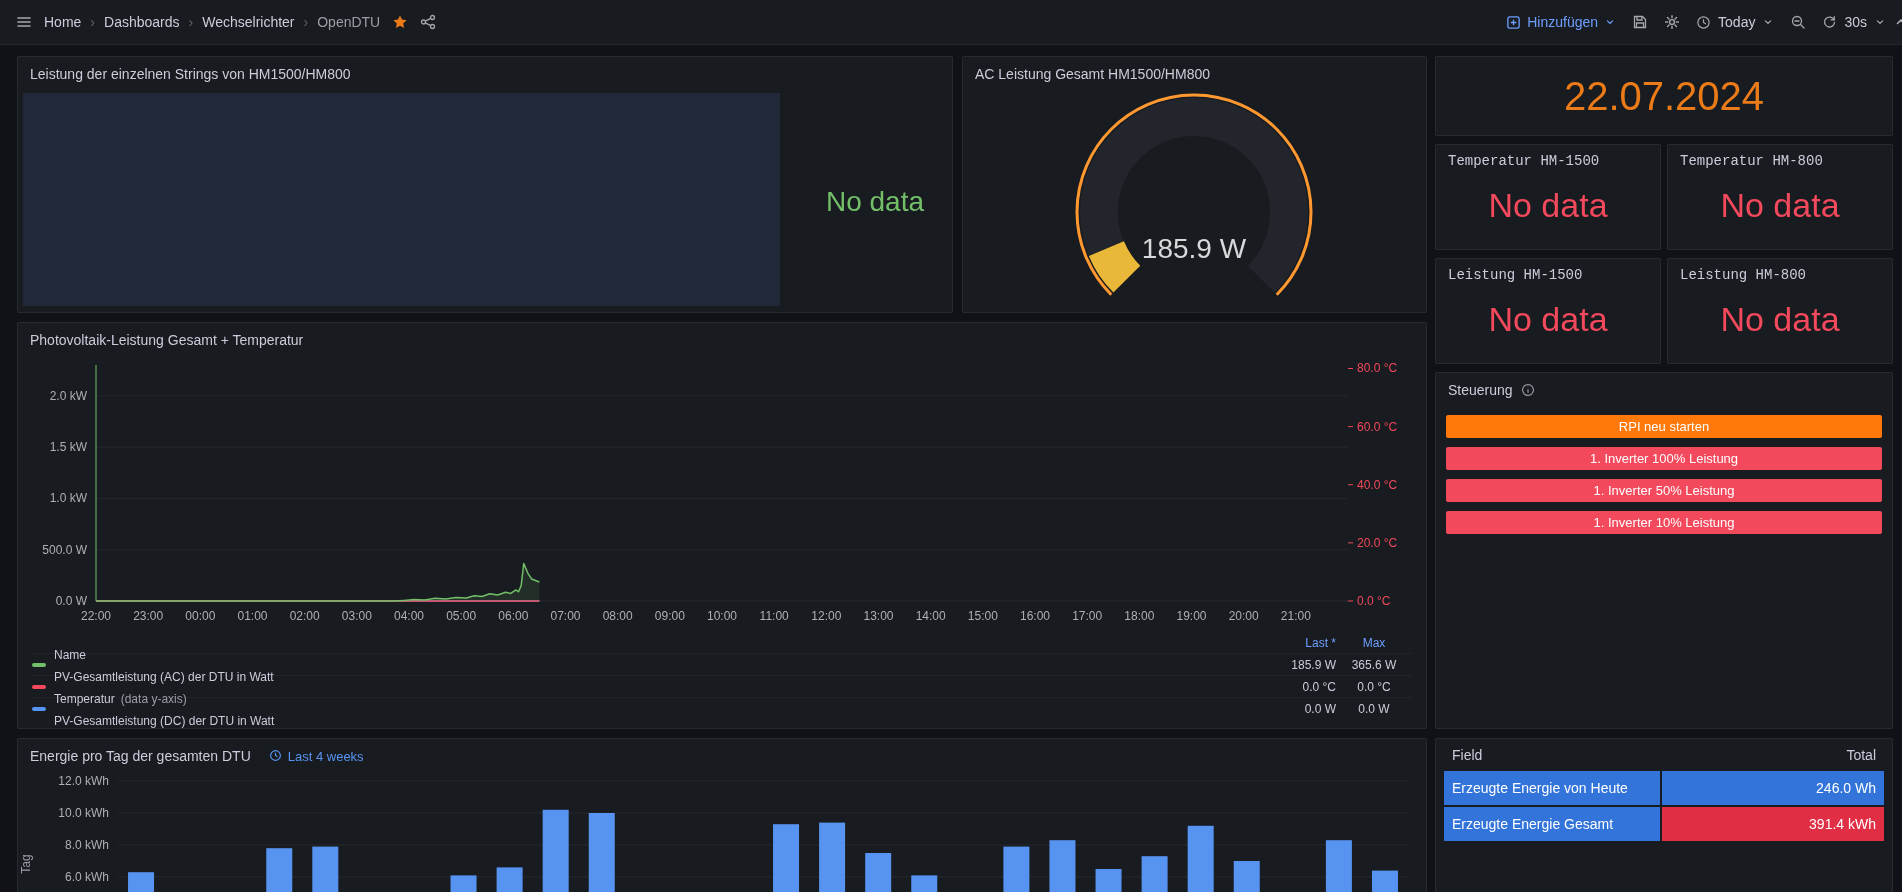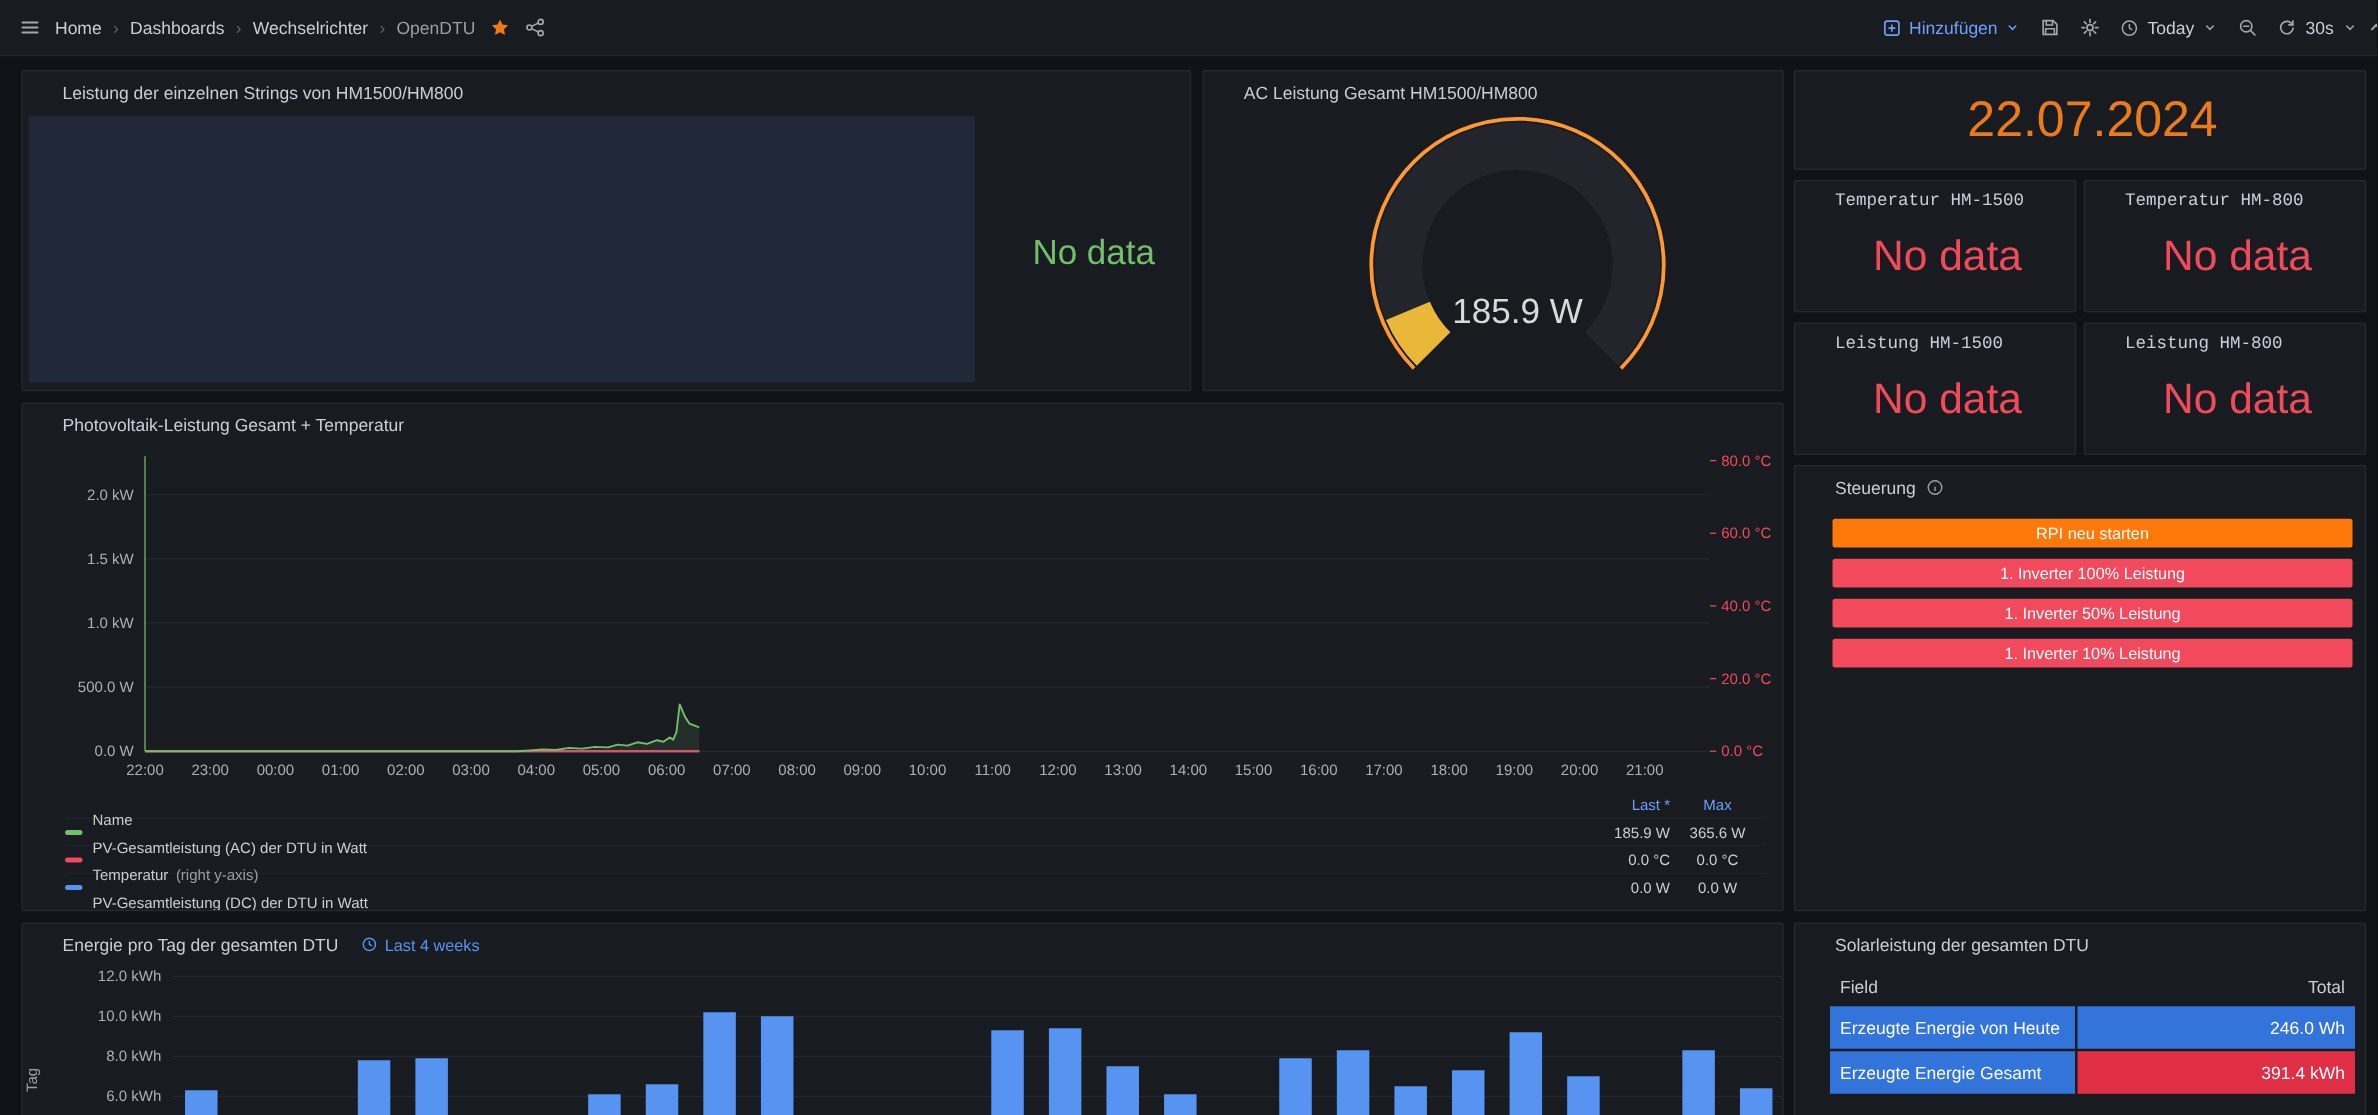--- a/index.html
+++ b/index.html
@@ -18,21 +18,21 @@
   .crumb { color:#ccccdc; }
   .crumb.current { color:#9d9da8; }
   .sep { color:#63636b; font-size:14px; }
   .nav-right { margin-left:auto; display:flex; align-items:center; gap:16px; }
   .add-btn { display:flex; align-items:center; gap:6px; color:#6e9fff; font-size:14px; font-weight:500; }
   .add-btn .icon { color:#6e9fff; }
   .time-btn { display:flex; align-items:center; gap:7px; color:#ccccdc; font-size:14px; }
   .edge { position:absolute; right:-7px; top:14px; }
 
   
-  .panel { position:absolute; background:#181b1f; border:1px solid rgba(204,204,220,0.09); border-radius:2px; overflow:hidden;padding-left:20px; }
+  .panel { position:absolute; background:#181b1f; border:1px solid rgba(204,204,220,0.09); border-radius:2px; overflow:hidden; }
   .panel-title { height:34px; display:flex; align-items:center; padding:0 12px; font-size:14px; font-weight:500; color:#ccccdc; gap:4px; white-space:nowrap; }
 
   
   .p1-content { position:absolute; top:34px; left:0; right:0; bottom:0; }
   .nodata-rect { position:absolute; left:5px; top:2px; bottom:6px; width:81%; background:#212837; }
   .green-nodata { position:absolute; right:28px; top:50%; transform:translateY(-50%); font-size:28px; color:#73bf69; }
 
   
   .stat { display:flex; flex-direction:column; }
   .stat-title { padding:8px 12px 0; font-size:14px; font-weight:500; color:#ccccdc; white-space:nowrap;font-family:Liberation Mono, monospace; }
@@ -262,21 +262,21 @@
             <span data-interactable="false">PV-Gesamtleistung (AC) der DTU in Watt</span>
             <span class="dim" data-interactable="false"></span>
           </span>
         <span class="lg-last" data-interactable="false">185.9 W</span>
         <span class="lg-max" data-interactable="false">365.6 W</span>
       </div>
       <div class="legend-row" data-interactable="true">
         <i class="sw" data-interactable="false" style="background: rgb(242, 73, 92);"></i>
         <span class="lg-name">
             <span data-interactable="false">Temperatur</span>
-            <span class="dim" data-interactable="false">(right y-axis)</span>
+            <span class="dim" data-interactable="false">(data y-axis)</span>
           </span>
         <span class="lg-last" data-interactable="false">0.0 °C</span>
         <span class="lg-max" data-interactable="false">0.0 °C</span>
       </div>
       <div class="legend-row" data-interactable="true">
         <i class="sw" data-interactable="false" style="background: rgb(87, 148, 242);"></i>
         <span class="lg-name">
             <span data-interactable="false">PV-Gesamtleistung (DC) der DTU in Watt</span>
             <span class="dim" data-interactable="false"></span>
           </span>
@@ -364,23 +364,20 @@
     </div>
     <div class="buttons" data-interactable="false">
       <button class="sbtn" data-interactable="true" style="background: rgb(255, 120, 10);">RPI neu starten</button>
       <button class="sbtn" data-interactable="true" style="background: rgb(242, 73, 92);">1. Inverter 100% Leistung</button>
       <button class="sbtn" data-interactable="true" style="background: rgb(242, 73, 92);">1. Inverter 50% Leistung</button>
       <button class="sbtn" data-interactable="true" style="background: rgb(242, 73, 92);">1. Inverter 10% Leistung</button>
     </div>
   </div>
 
   <div class="panel" style="left:1435px;top:738px;width:458px;height:240px" data-interactable="false">
-    <div class="panel-title" data-interactable="true">
-        <span>Solarleistung der gesamten DTU</span>
-      </div>
     <div class="thead" data-interactable="false">
       <span class="th-field" data-interactable="true">Field</span>
       <span class="th-total" data-interactable="true">Total</span>
     </div>
     <div class="trows" data-interactable="false">
       <div class="trow" data-interactable="false">
         <span class="tcell tfield" data-interactable="false" style="background: rgb(50, 116, 217);">Erzeugte Energie von Heute</span>
         <span class="tcell ttotal" data-interactable="false" style="background: rgb(50, 116, 217);">246.0 Wh</span>
       </div>
       <div class="trow" data-interactable="false">

